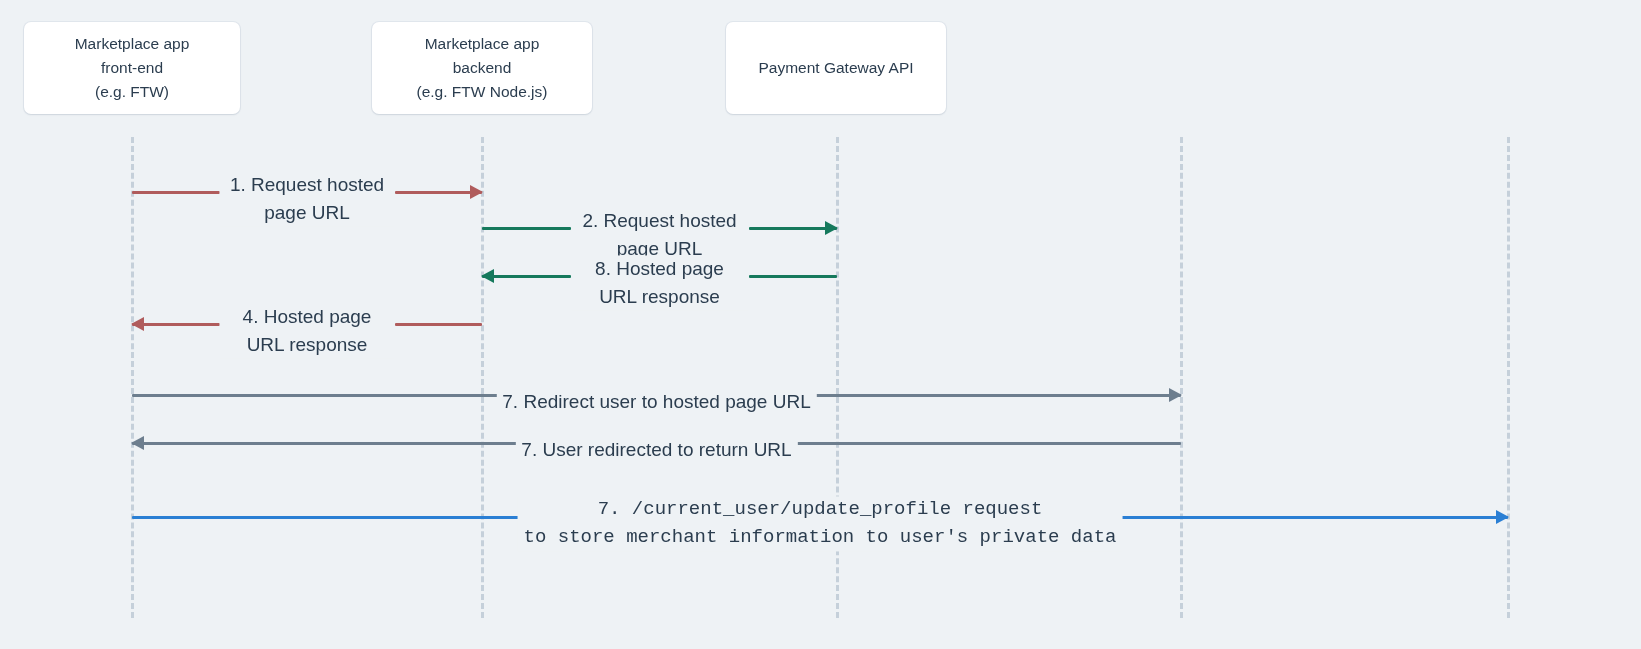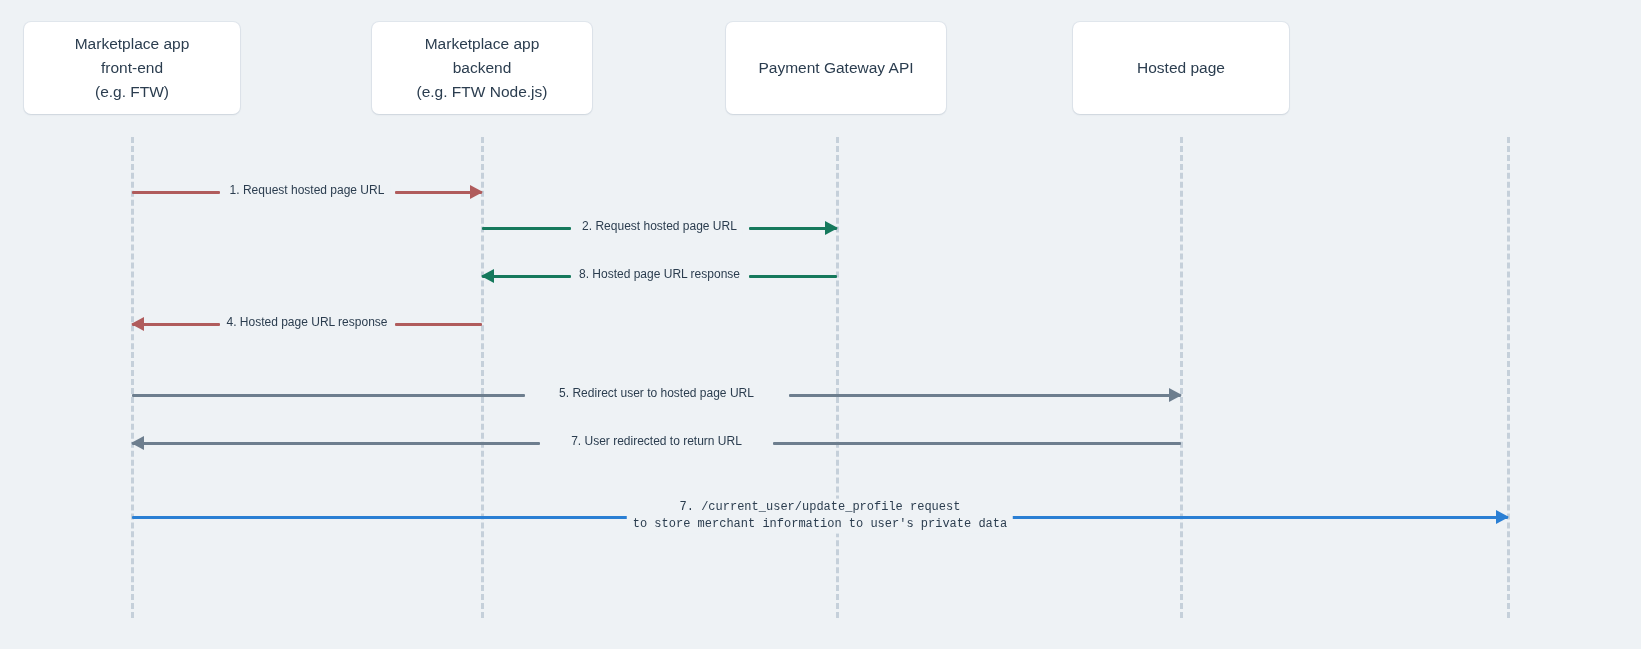--- a/index.html
+++ b/index.html
@@ -73,25 +73,25 @@
     border-left-style: solid;
   }
   .arrowhead.to-left {
     left: -1px;
     border-right-width: 13px;
     border-right-style: solid;
   }
 
   .msg-label {
     position: absolute;
-    top: 0;
+    top: 8px;
     left: 50%;
     transform: translate(-50%, -50%);
     color: #2b3d4f;
-    font-size: 12px;
+    font-size: 19px;
     line-height: 1.45;
     white-space: pre-line;
     text-align: center;
     padding: 0 6px;
     background: #eef2f5;
   }
   .msg-label.two-line {
     transform: translate(-50%, -50%);
     font-family: Liberation Mono, monospace;
   }
@@ -110,23 +110,20 @@
 front-end
 (e.g. FTW)</span>
     </div>
     <div class="participant" style="left: 372px; top: 22px; width: 220px; height: 92px;">
       <span class="plabel">Marketplace app
 backend
 (e.g. FTW Node.js)</span>
     </div>
     <div class="participant" style="left: 726px; top: 22px; width: 220px; height: 92px;">
       <span class="plabel">Payment Gateway API</span>
-    </div>
-    <div class="participant" style="left: 1073px; top: 22px; width: 216px; height: 92px;">
-      <span class="plabel">Hosted page</span>
     </div>
     <div class="message" style="left: 132px; top: 191px; width: 350px;">
       <div class="msg-line left" style="width: 87.5px; background: rgb(176, 92, 92);"></div>
       <div class="msg-line right" style="width: 87.5px; background: rgb(176, 92, 92);">
         <div class="arrowhead to-right" style="border-left-color: rgb(176, 92, 92);"></div>
       </div>
       <div class="msg-label">1. Request hosted page URL</div>
     </div>
     <div class="message" style="left: 482px; top: 227px; width: 355px;">
       <div class="msg-line left" style="width: 88.5px; background: rgb(21, 121, 92);"></div>
@@ -147,21 +144,21 @@
         <div class="arrowhead to-left" style="border-right-color: rgb(176, 92, 92);"></div>
       </div>
       <div class="msg-line right" style="width: 87.5px; background: rgb(176, 92, 92);"></div>
       <div class="msg-label">4. Hosted page URL response</div>
     </div>
     <div class="message" style="left: 132px; top: 394px; width: 1049px;">
       <div class="msg-line left" style="width: 392.5px; background: rgb(109, 126, 142);"></div>
       <div class="msg-line right" style="width: 392.5px; background: rgb(109, 126, 142);">
         <div class="arrowhead to-right" style="border-left-color: rgb(109, 126, 142);"></div>
       </div>
-      <div class="msg-label">5. Redirect user to hosted page URL</div>
+      <div class="msg-label">7. Redirect user to hosted page URL</div>
     </div>
     <div class="message" style="left: 132px; top: 442px; width: 1049px;">
       <div class="msg-line left" style="width: 408px; background: rgb(109, 126, 142);">
         <div class="arrowhead to-left" style="border-right-color: rgb(109, 126, 142);"></div>
       </div>
       <div class="msg-line right" style="width: 408px; background: rgb(109, 126, 142);"></div>
       <div class="msg-label">7. User redirected to return URL</div>
     </div>
     <div class="message" style="left: 132px; top: 516px; width: 1376px;">
       <div class="msg-line left" style="width: 507.5px; background: rgb(42, 127, 212);"></div>

